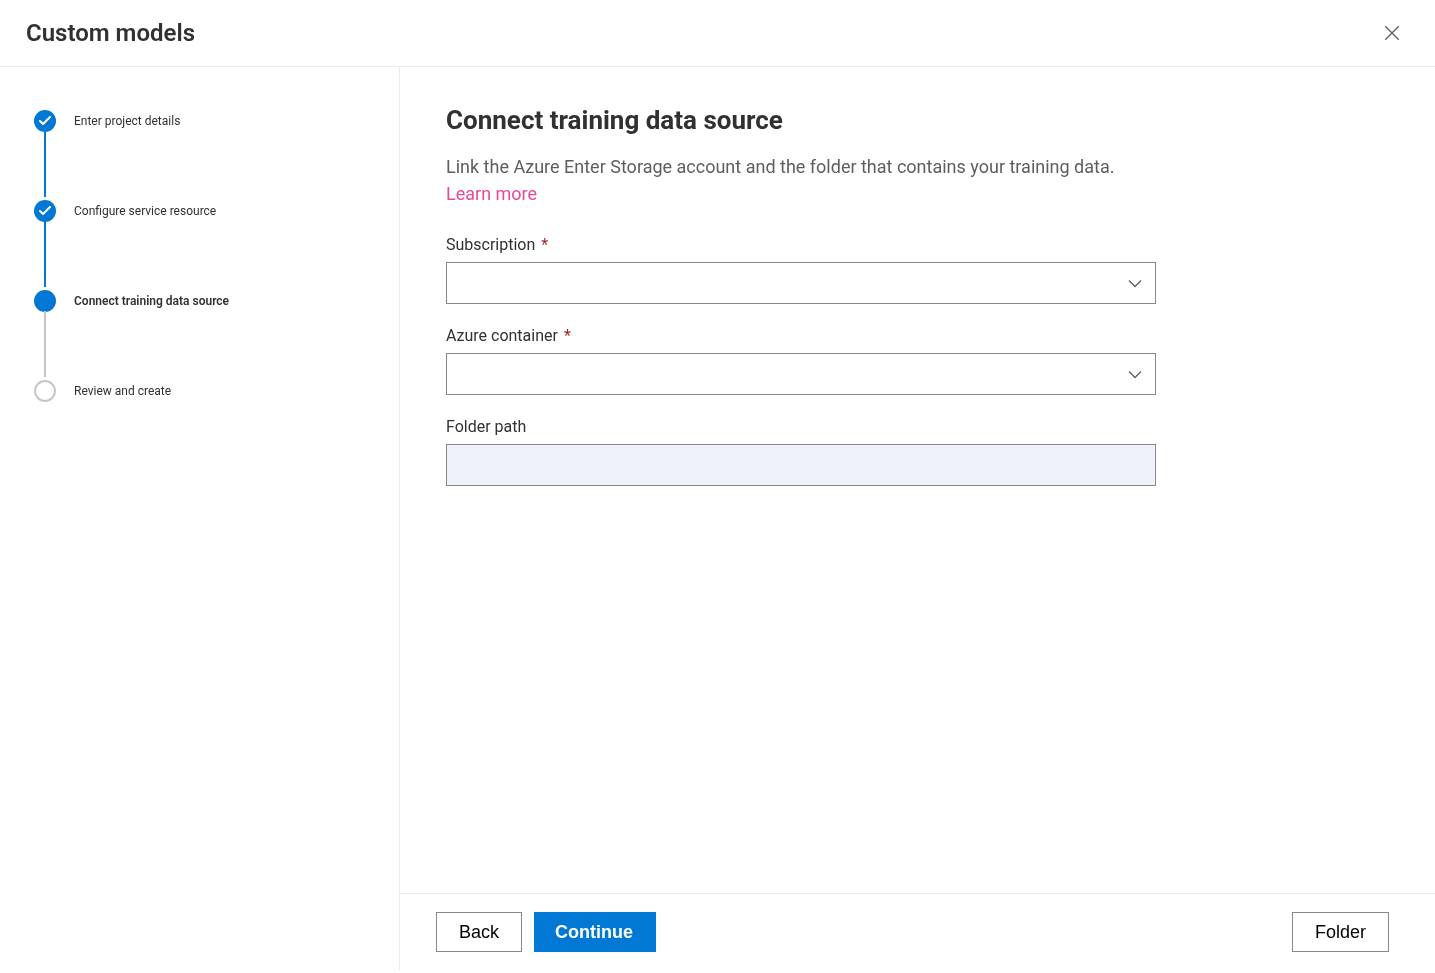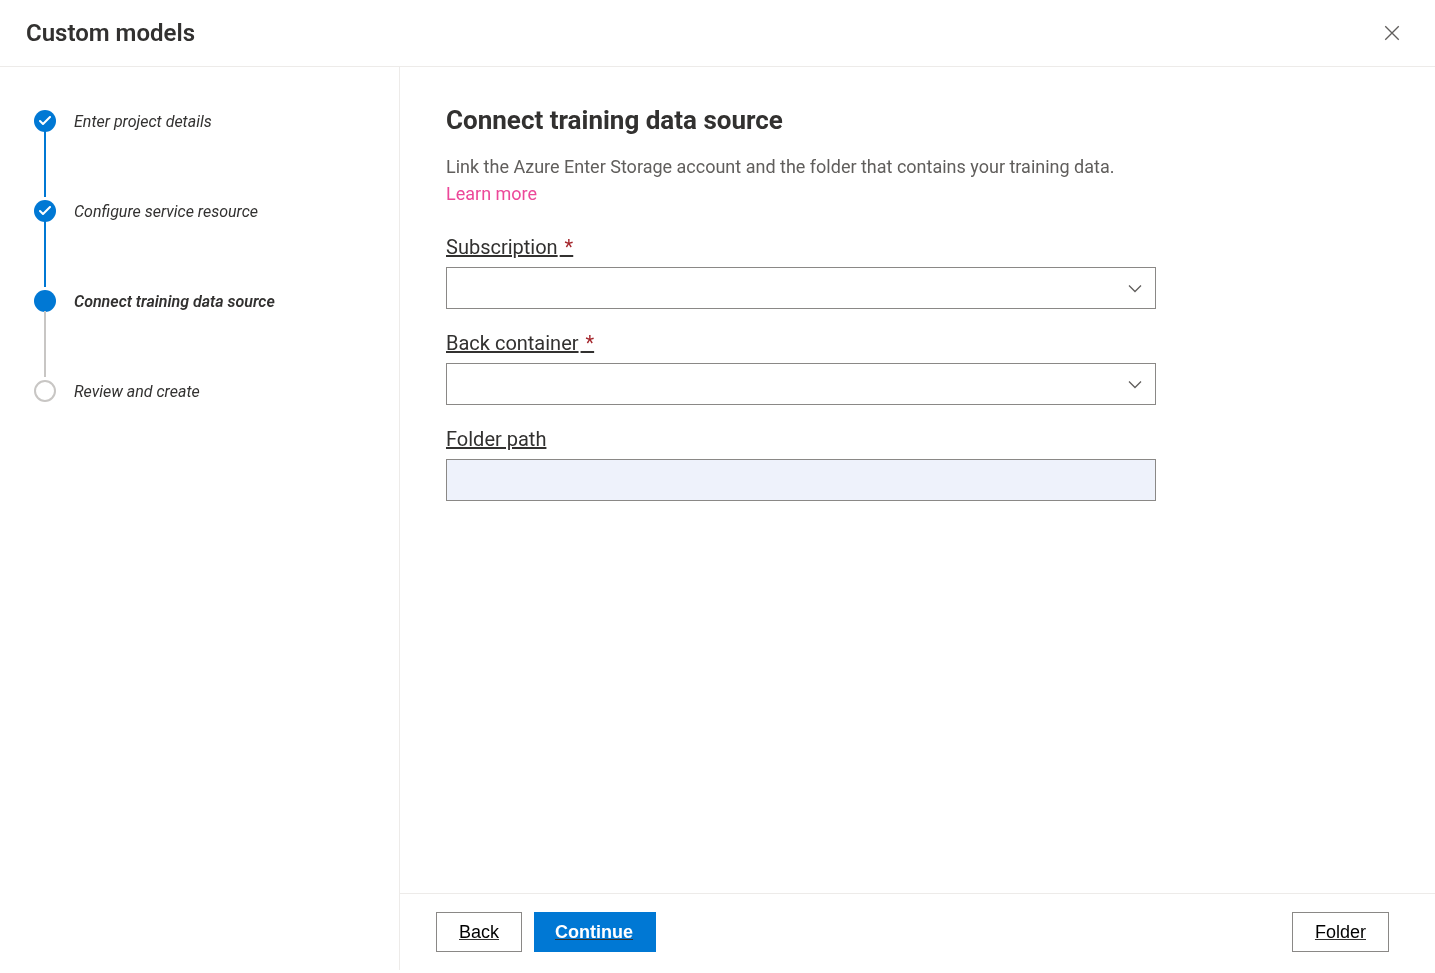--- a/index.html
+++ b/index.html
@@ -68,23 +68,22 @@
     display: flex;
     align-items: center;
     justify-content: center;
     flex-shrink: 0;
     margin-right: 18px;
   }
   .step-circle.done { background: #0078d4; }
   .step-circle.current { background: #0078d4; }
   .step-circle.upcoming { background: #fff; border: 2px solid #c8c6c4; }
   .step-label {
-    font-size: 16px;
-    color: #323130;
-    font-style: italic;
+    font-size: 12px;
+    color: #323130;
   }
   .step.current .step-label { font-weight: 600; }
   .main {
     flex: 1;
     display: flex;
     flex-direction: column;
     position: relative;
   }
   .form-area {
     padding: 38px 46px 20px 46px;
@@ -106,25 +105,24 @@
   }
   .form-desc a {
     color: #ec4899;
     text-decoration: none;
   }
   .field {
     margin-bottom: 22px;
     max-width: 710px;
   }
   .field-label {
-    font-size: 20px;
+    font-size: 16px;
     color: #323130;
     margin-bottom: 8px;
     display: block;
-    text-decoration: underline;
   }
   .field-label .req {
     color: #a4262c;
     margin-left: 2px;
   }
   .select-wrap {
     position: relative;
   }
   .select-box {
     width: 100%;
@@ -152,21 +150,20 @@
     background: #eef2fb;
     padding: 0 12px;
     font-size: 16px;
   }
   .footer {
     border-top: 1px solid #edebe9;
     padding: 18px 46px 18px 36px;
     display: flex;
     align-items: center;
     justify-content: space-between;
-    text-decoration: underline;
   }
   .footer-left { display: flex; gap: 12px; }
   .btn {
     font-size: 18px;
     height: 40px;
     padding: 0 22px;
     border: 1px solid #8a8886;
     background: #fff;
     cursor: pointer;
     display: inline-flex;
@@ -242,21 +239,21 @@
                 <path d="M1 1 L7 7 L13 1" stroke="currentColor" stroke-width="1.3" fill="none"></path>
               </svg>
           </span>
         </div>
       </div>
 
 
 
       <div class="field">
         <label class="field-label">
-          <span>Back container</span><span class="req"> *</span>
+          <span>Azure container</span><span class="req"> *</span>
         </label>
         <div class="select-wrap">
           <div class="select-box"></div>
           <span class="chevron">
             <svg width="14" height="9" viewBox="0 0 14 9">
                 <path d="M1 1 L7 7 L13 1" stroke="currentColor" stroke-width="1.3" fill="none"></path>
               </svg>
           </span>
         </div>
       </div>

